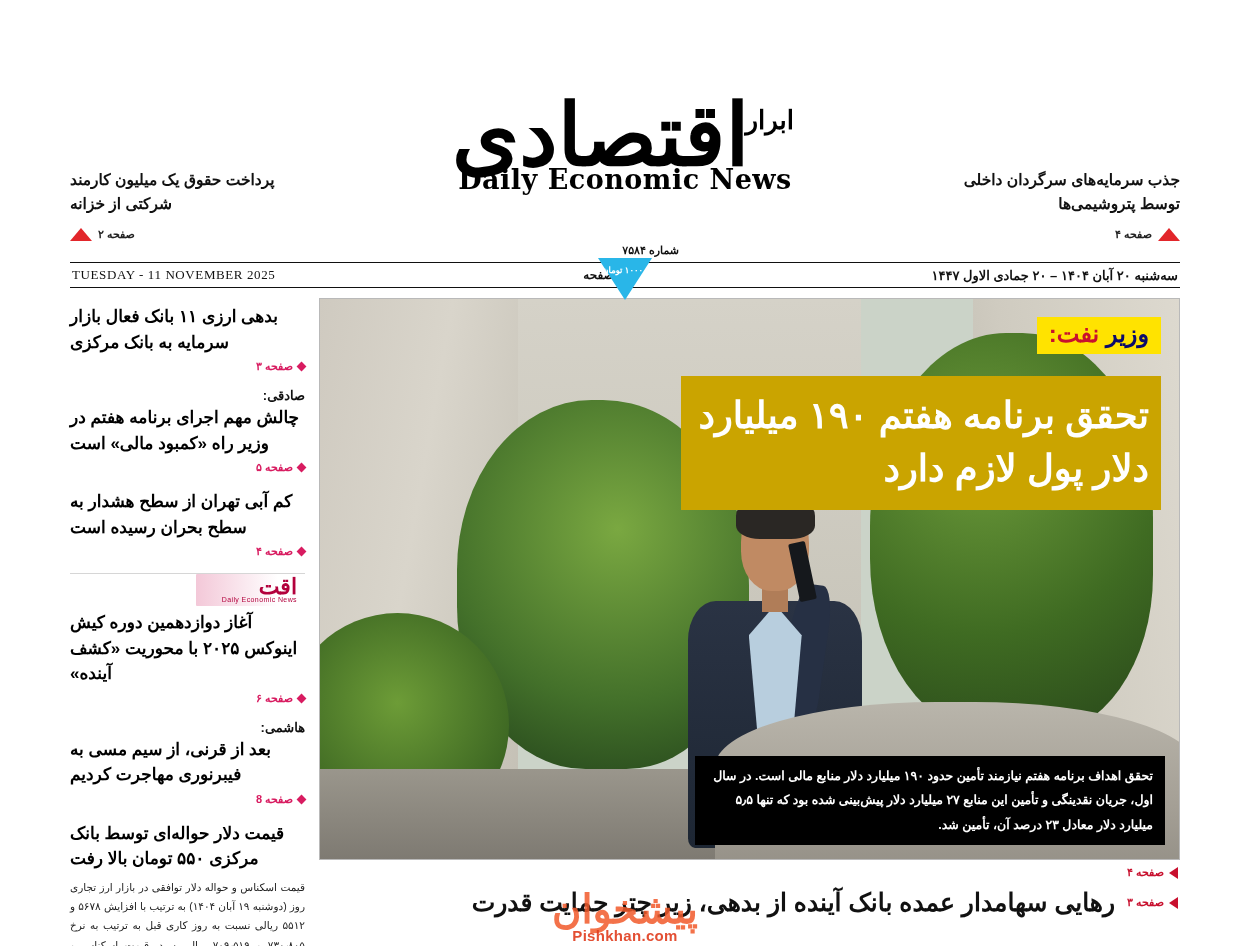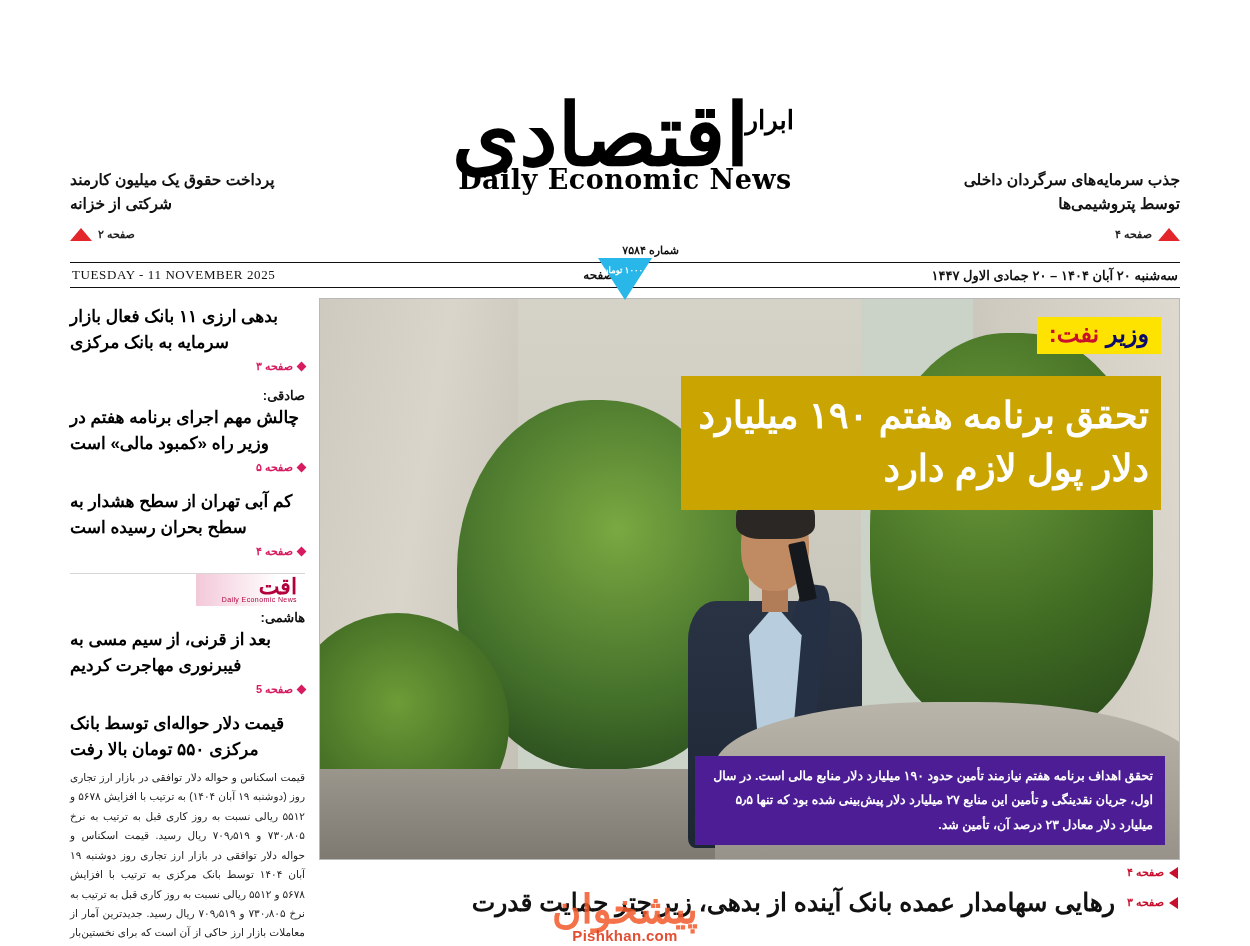--- a/index.html
+++ b/index.html
@@ -341,21 +341,21 @@
     line-height: 1.42;
     padding: 14px 12px;
     box-decoration-break: clone;
     -webkit-box-decoration-break: clone;
   }
   .photo-caption {
     position: absolute;
     right: 14px;
     bottom: 14px;
     width: 470px;
-    background: #4c1d95;
+    background: #000000;
     color: #ffffff;
     font-size: 12.5px;
     font-weight: bold;
     line-height: 1.95;
     padding: 8px 12px;
     text-align: right;
   }
 
   
   .under-photo {
@@ -532,27 +532,34 @@
       </div>
     </div>
 
     <div class="mini-logo-wrap">
       <span class="mini-logo">
         <span class="m1">اقت</span>
         <span class="m2">Daily Economic News</span>
       </span>
     </div>
 
+    <div class="side-item">
+      <div class="side-title">آغاز دوازدهمین دوره کیش اینوکس ۲۰۲۵ با محوریت «کشف آینده»</div>
+      <div class="side-page">
+        <span class="diamond"></span>
+        <span>صفحه ۶</span>
+      </div>
+    </div>
 
     <div class="side-item">
       <div class="side-kicker">هاشمی:</div>
       <div class="side-title">بعد از قرنی، از سیم مسی به فیبرنوری مهاجرت کردیم</div>
       <div class="side-page">
         <span class="diamond"></span>
-        <span>صفحه 5</span>
+        <span>صفحه 8</span>
       </div>
     </div>
 
     <div class="side-item">
       <div class="side-title">قیمت دلار حواله‌ای توسط بانک مرکزی ۵۵۰ تومان بالا رفت</div>
       <div class="side-body">قیمت اسکناس و حواله دلار توافقی در بازار ارز تجاری روز (دوشنبه ۱۹ آبان ۱۴۰۴) به ترتیب با افزایش ۵۶۷۸ و ۵۵۱۲ ریالی نسبت به روز کاری قبل به ترتیب به نرخ ۷۳۰٫۸۰۵ و ۷۰۹٫۵۱۹ ریال رسید. قیمت اسکناس و حواله دلار توافقی در بازار ارز تجاری روز دوشنبه ۱۹ آبان ۱۴۰۴ توسط بانک مرکزی به ترتیب با افزایش ۵۶۷۸ و ۵۵۱۲ ریالی نسبت به روز کاری قبل به ترتیب به نرخ ۷۳۰٫۸۰۵ و ۷۰۹٫۵۱۹ ریال رسید. جدیدترین آمار از معاملات بازار ارز حاکی از آن است که برای نخستین‌بار نرخ حواله دلار آمریکا در...</div>
 
     </div>
   </div>
 </div>

